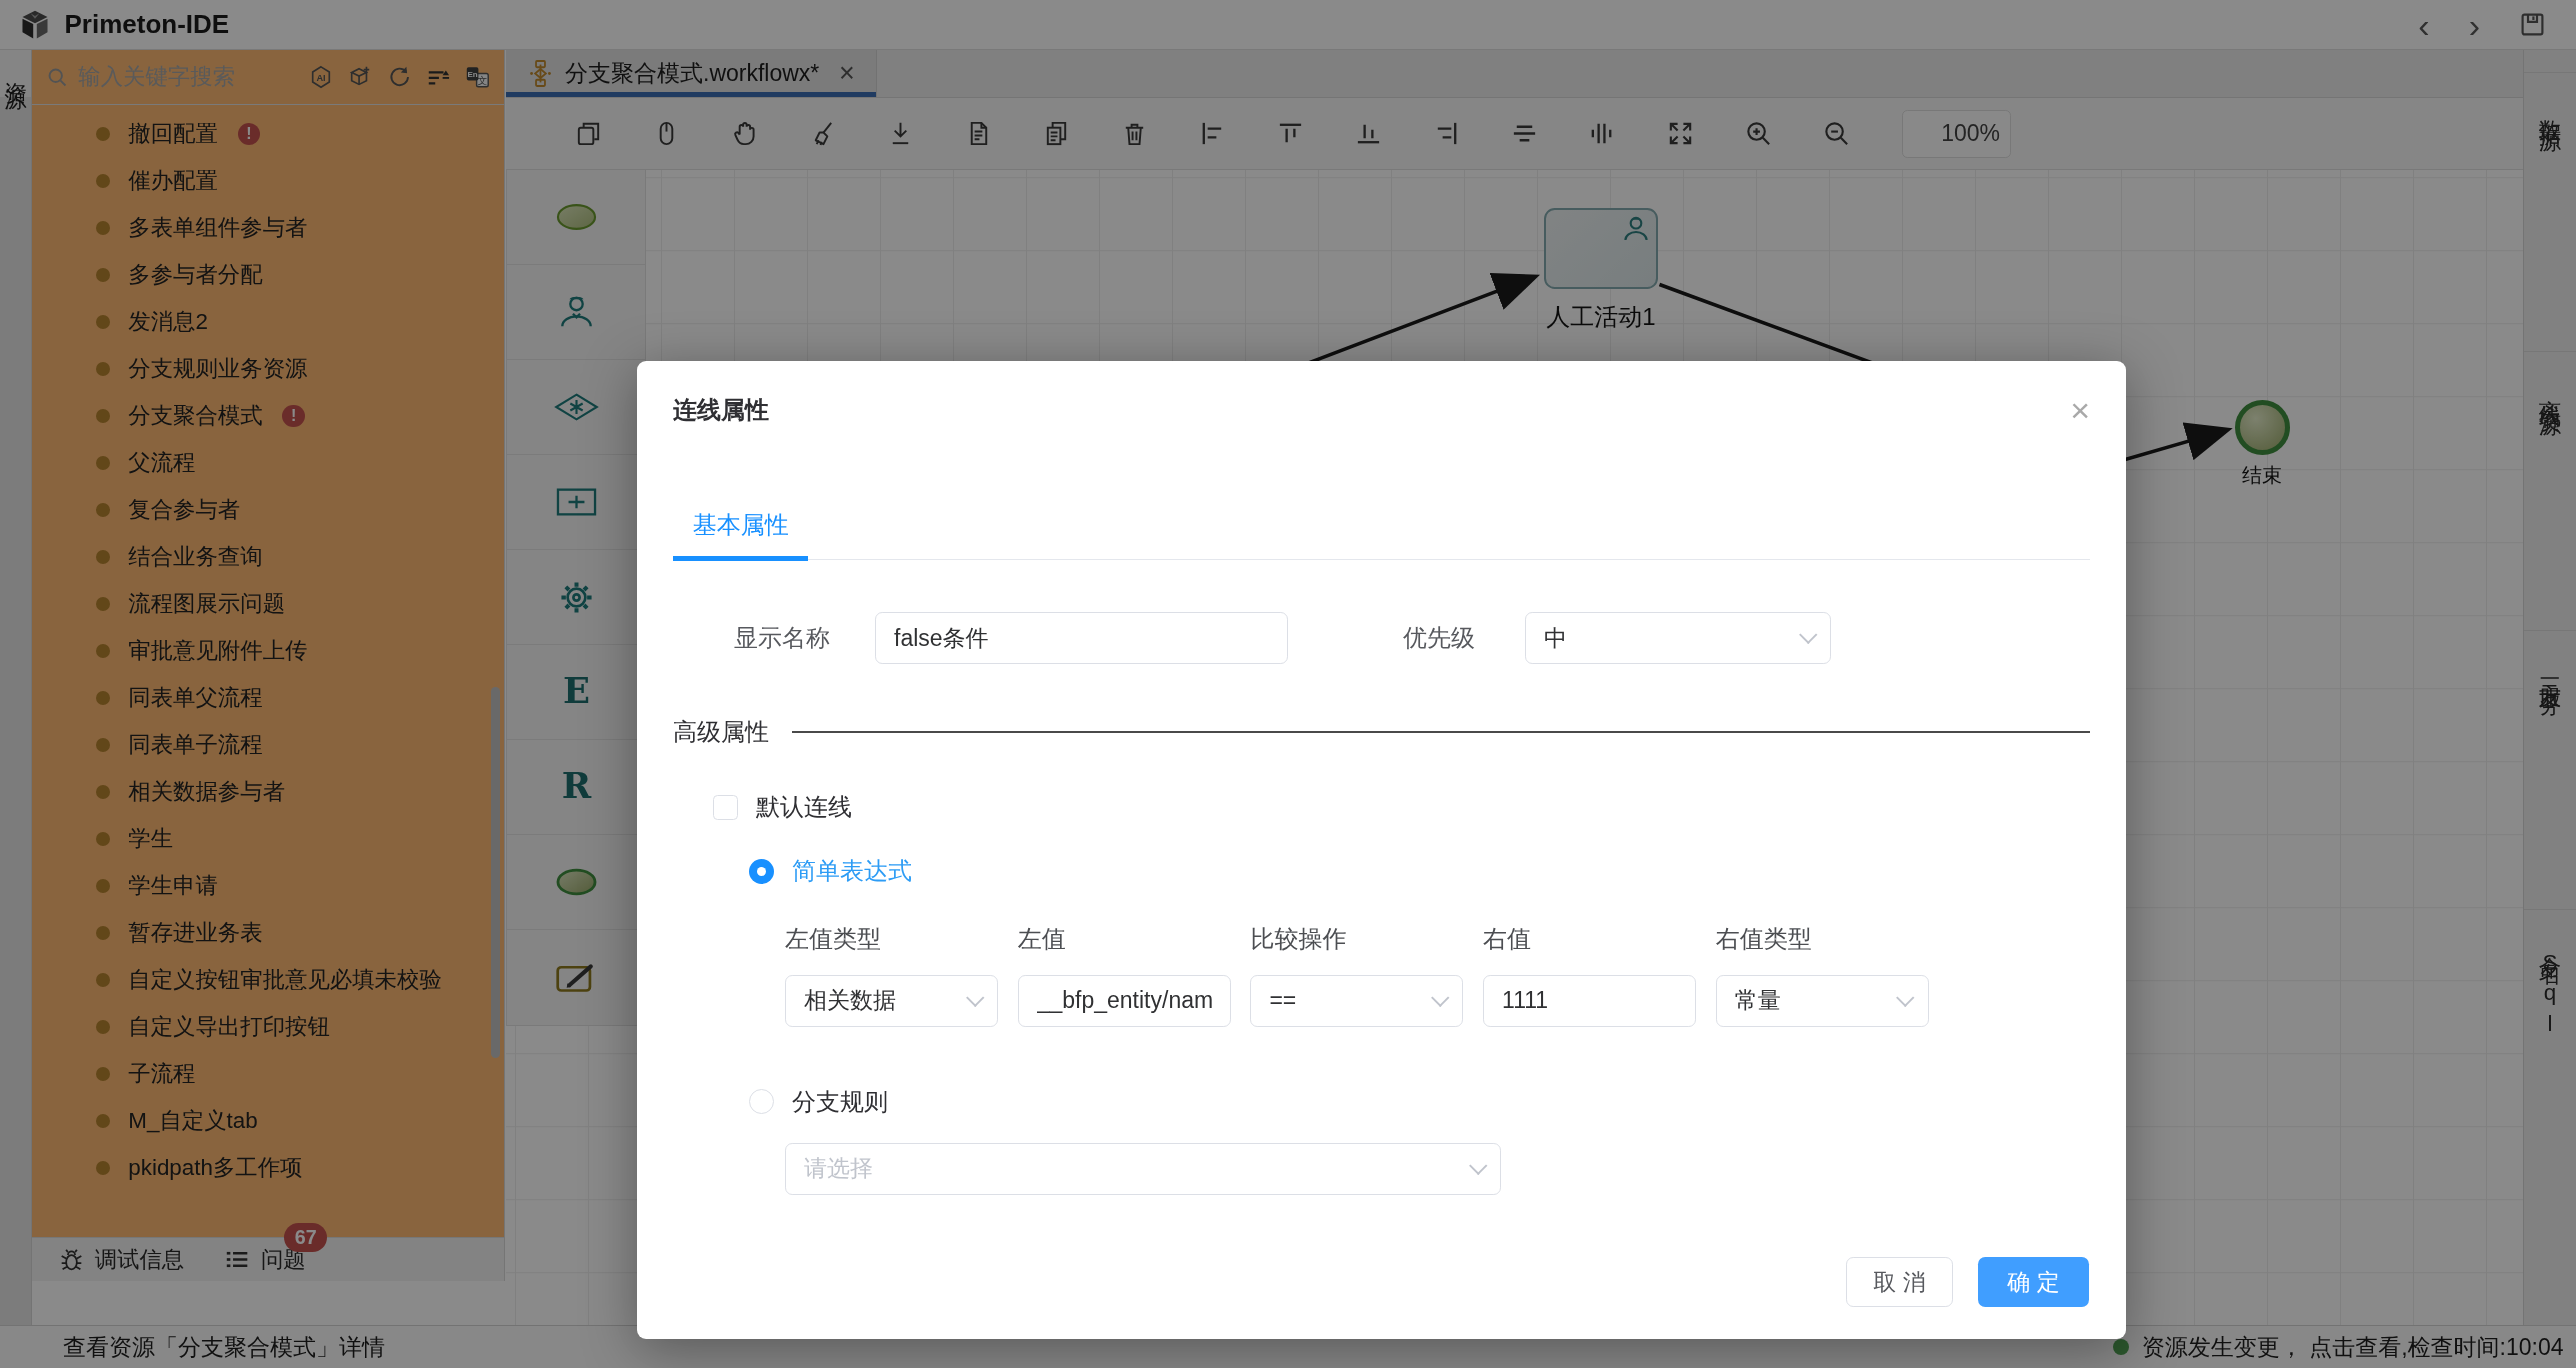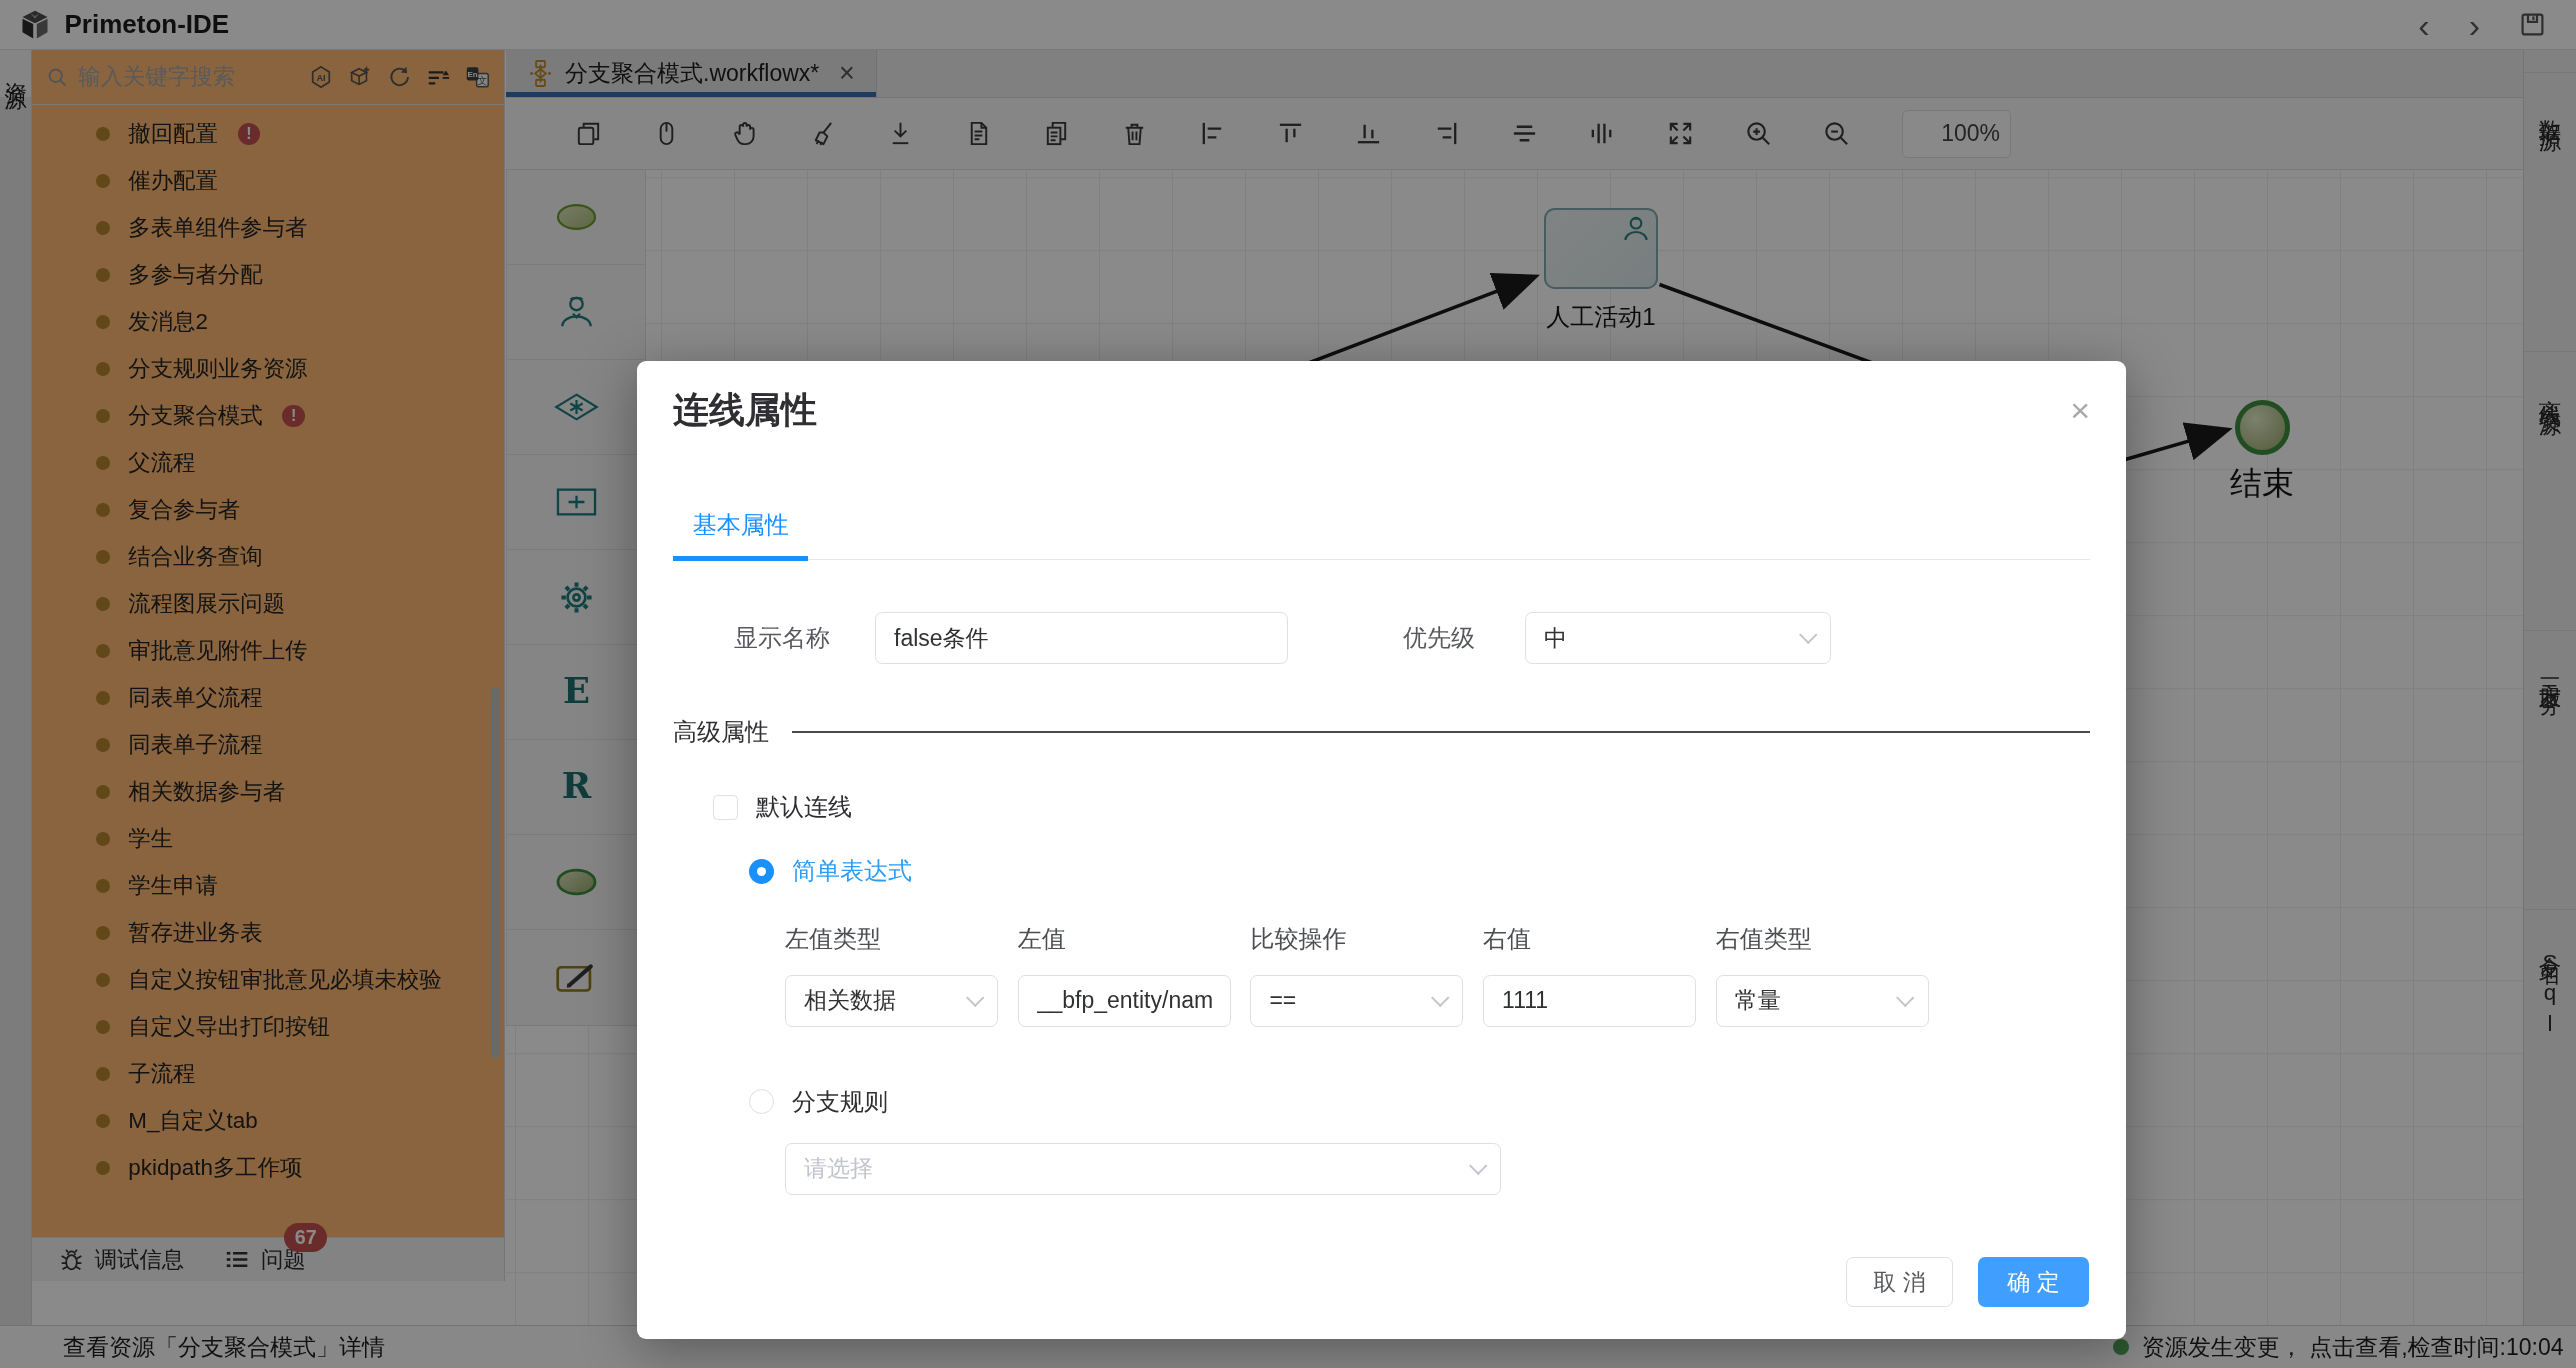--- a/index.html
+++ b/index.html
@@ -68,35 +68,35 @@
   .palette-cell { height:95px; display:flex; align-items:center; justify-content:center; border-bottom:0.9px solid #e3e3e3; cursor:grab; }
   .palette-cell:last-child { border-bottom:none; }
 
   .canvas-lines { position:absolute; left:0; top:0; }
   .node-activity { position:absolute; left:1038px; top:38px; width:114px; height:81px;
     border:2.7px solid #84abaf; border-radius:10.7px; background:linear-gradient(135deg,#eef3f4,#dde8ea); }
   .node-activity .person-badge { position:absolute; top:3.6px; right:5.4px; }
   .node-activity-label { position:absolute; left:1000px; top:131px; width:190px; text-align:center; font-size:24px; color:#161616; }
   .node-end { position:absolute; left:1729px; top:230px; width:55px; height:55px; border-radius:50%;
     border:5.4px solid #3f8f3f; background:radial-gradient(circle at 35% 30%, #e6eecb, #9cab6b); }
-  .node-end-label { position:absolute; left:1698px; top:292px; width:116px; text-align:center; font-size:32px; color:#161616; }
+  .node-end-label { position:absolute; left:1698px; top:292px; width:116px; text-align:center; font-size:20px; color:#161616; }
 
   
   .right-rail { position:absolute; top:50px; right:0; width:53px; bottom:43px; background:#efefef;
     border-left:0.9px solid #d6d6d6; display:flex; flex-direction:column; padding-top:21.5px; }
   .right-rail .rail-item { height:279px; border-top:0.9px solid #dddddd; display:flex; justify-content:center;
     padding-top:29px; cursor:pointer; }
   .right-rail .rail-item span { writing-mode:vertical-rl; text-orientation:upright; font-size:22.4px; color:#2b2b2b; letter-spacing:5.4px; }
 
   
   .dim { position:absolute; inset:0; background:rgba(0,0,0,0.46); z-index:50; }
   .modal { position:absolute; left:637px; top:361px; width:1489px; height:978px; background:#fff;
     border-radius:9px; z-index:60; box-shadow:0 10.7px 54px rgba(0,0,0,0.35); padding:0 36px; }
   .modal-header { height:98px; display:flex; align-items:center; }
-  .modal-title { font-size:36px; font-weight:600; color:#2f2f33; }
+  .modal-title { font-size:24px; font-weight:600; color:#2f2f33; }
   .modal-close { margin-left:auto; font-size:34px; color:#a9a9a9; line-height:1; cursor:pointer; background:none; border:none; }
   .modal-tabs { margin-top:50px; border-bottom:1.8px solid #e4e7ed; display:flex; }
   .modal-tab { position:relative; font-size:24px; color:#1890ff; padding:0 19.7px 18px; cursor:pointer; }
   .modal-tab::after { content:""; position:absolute; left:0; right:0; bottom:-1.8px; height:4.5px; background:#1890ff; }
   .form-row { margin-top:52px; padding-left:61px; display:flex; align-items:center; }
   .f-label { font-size:24px; color:#57595e; }
   .inp { border:1.8px solid #dcdfe6; border-radius:7.2px; height:52px; font-size:23px; color:#303133;
     padding:0 18px; font-family:inherit; outline:none; background:#fff; }
   .sel { border:1.8px solid #dcdfe6; border-radius:7.2px; height:52px; display:flex; align-items:center;
     padding:0 18px; font-size:23px; color:#303133; background:#fff; cursor:pointer; }

